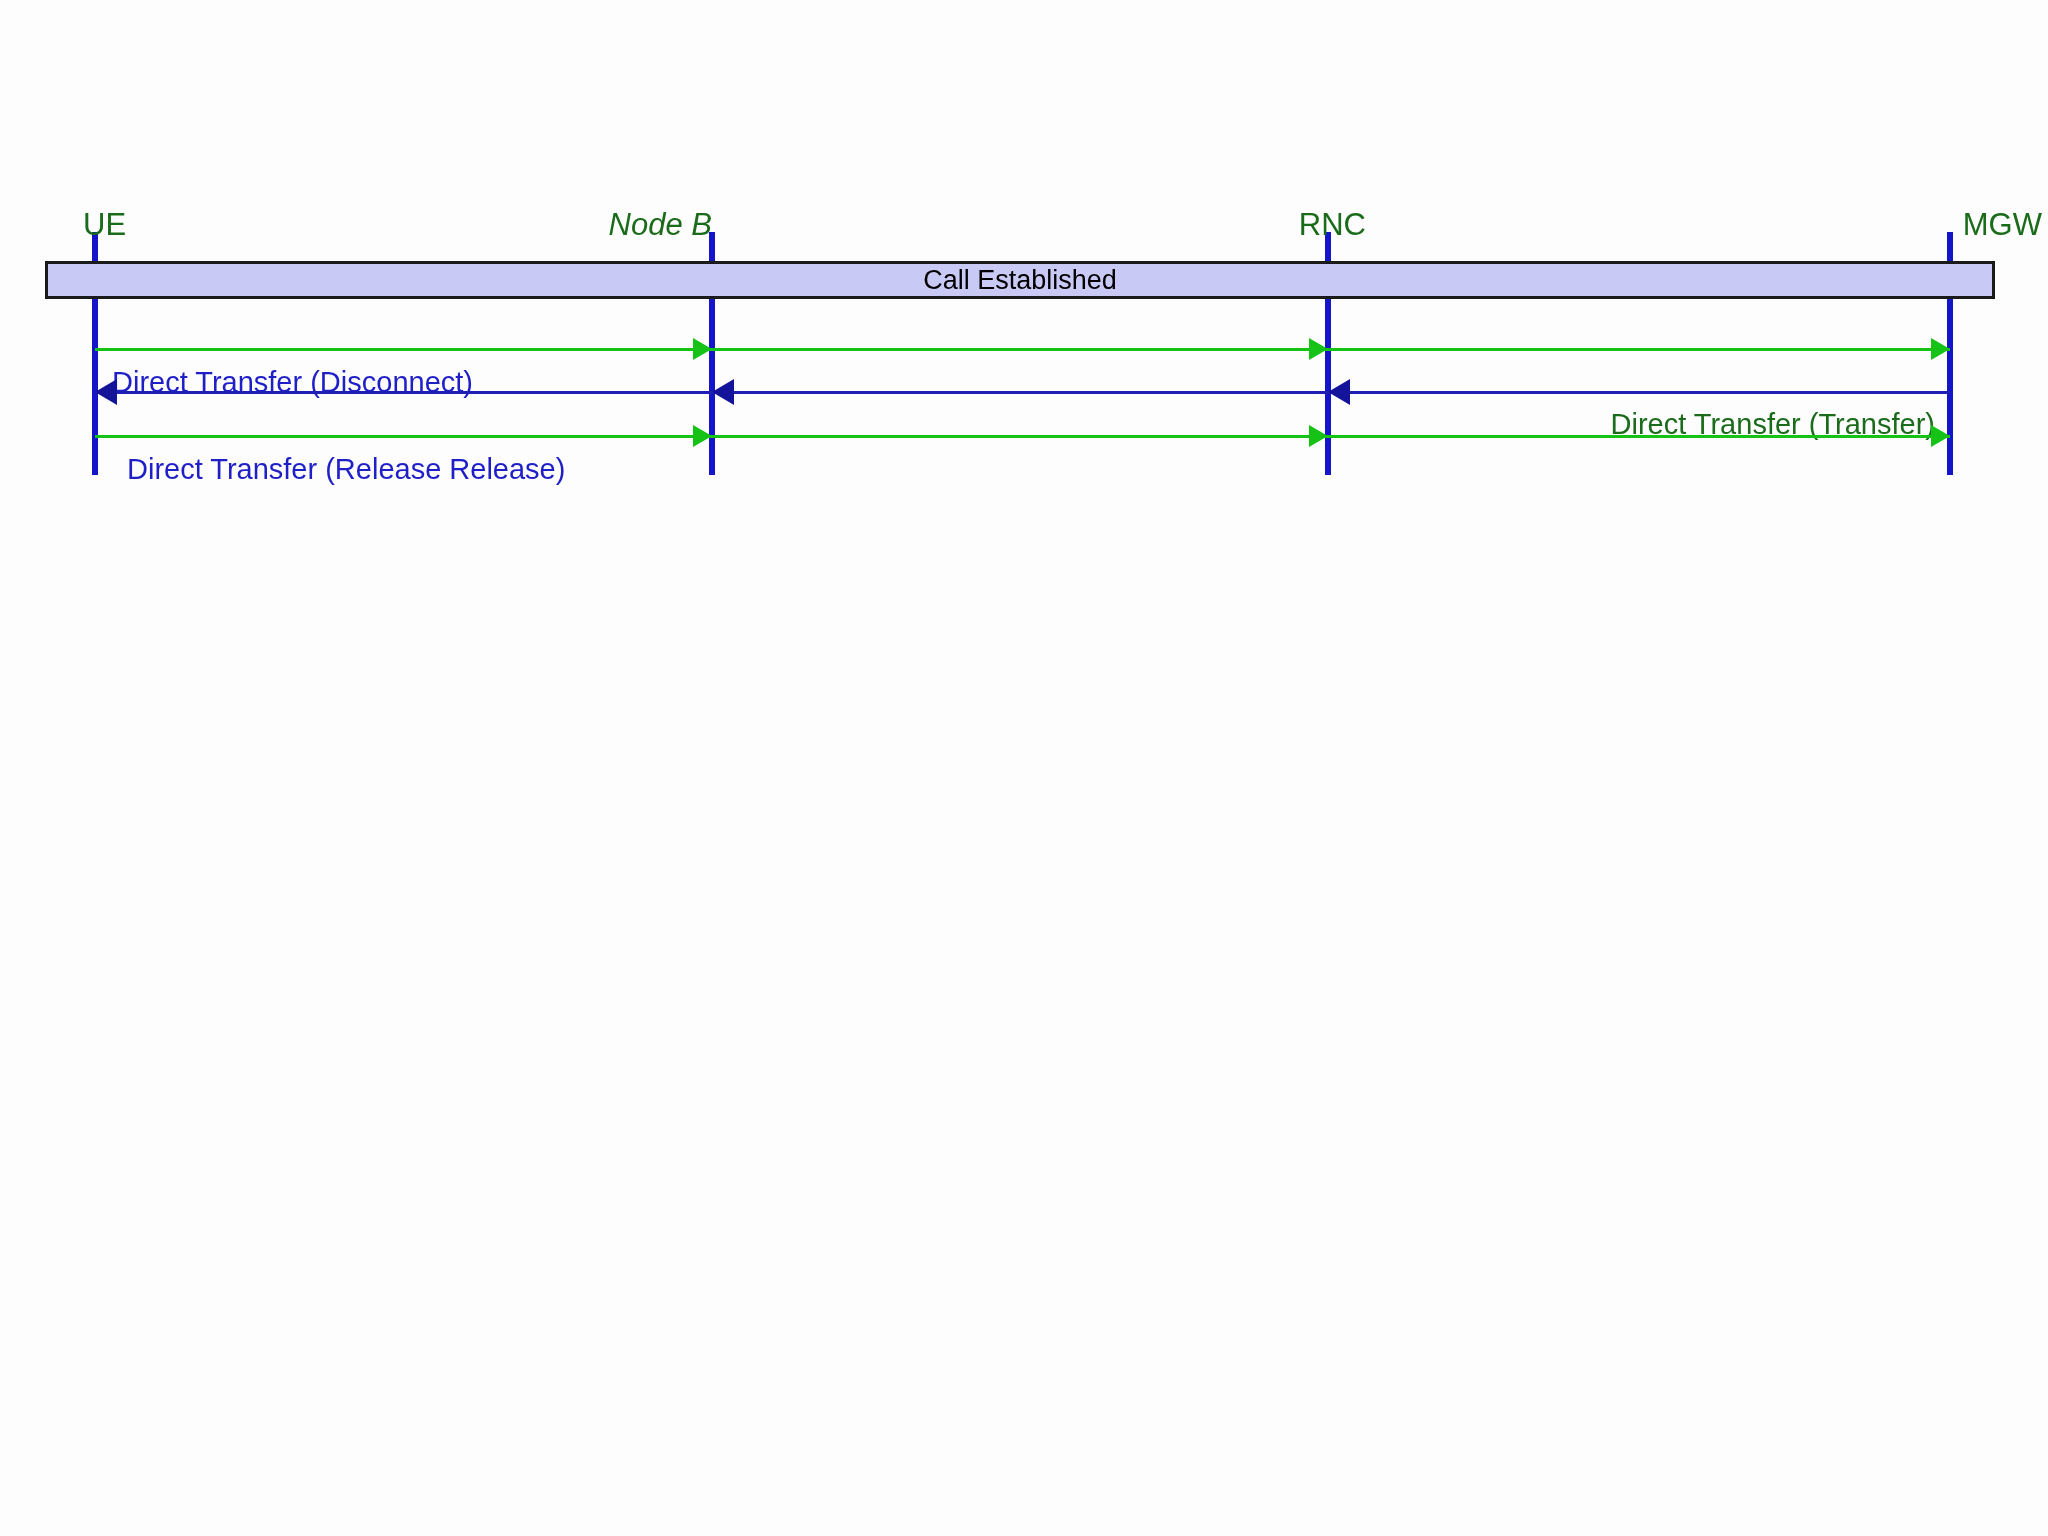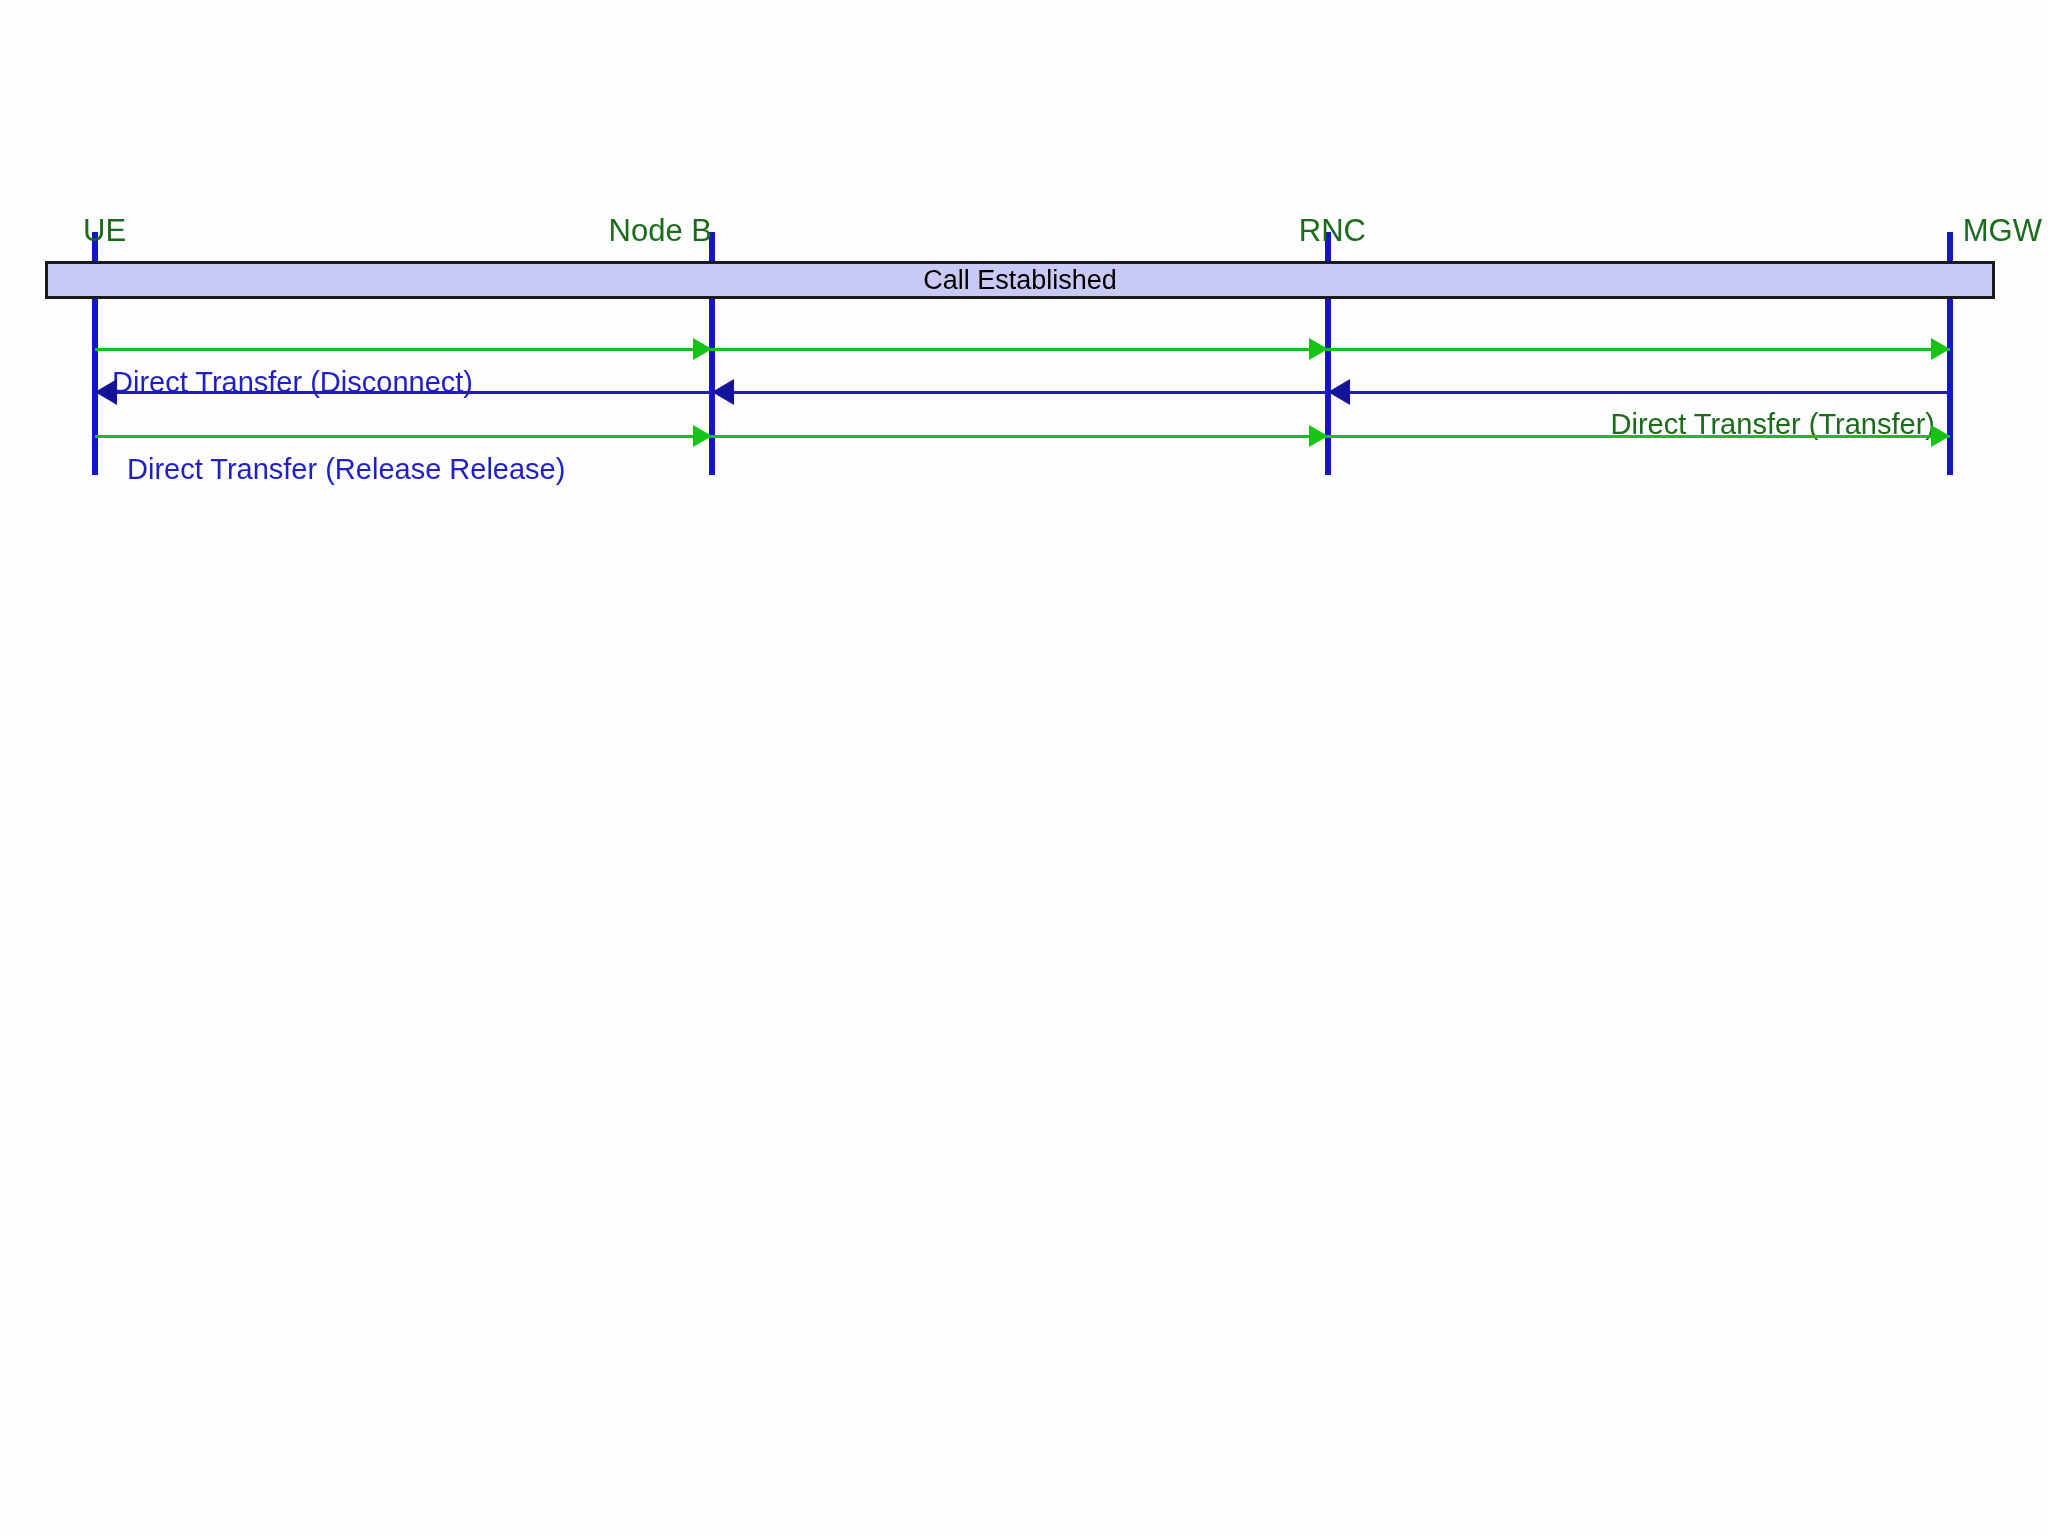--- a/index.html
+++ b/index.html
@@ -48,21 +48,20 @@
     top: 232px;
     height: 243px;
   }
   .lifeline-head-label {
     position: absolute;
     font-size: 31px;
     line-height: 34px;
     color: #1a6b1a;
     white-space: nowrap;
     top: 208px;
-    margin-top: 6px;
   }
   .lifeline-head-label.lbl-left { text-align: left; }
   .lifeline-head-label.lbl-right { text-align: right; }
 
   
   #banner {
     position: absolute;
     left: 45px;
     top: 261px;
     width: 1950px;
@@ -124,21 +123,21 @@
 </head>
 <body>
 
 <div id="canvas">
 
 
   <div id="lifelines-layer">
       <div class="lifeline" style="left: 92px; top: 232px; height: 243px;"></div>
       <div class="lifeline-head-label lbl-left" style="left: 83px; width: 400px;">UE</div>
       <div class="lifeline" style="left: 709px; top: 232px; height: 243px;"></div>
-      <div class="lifeline-head-label lbl-right" style="left: 312px; width: 400px;">Node B</div>
+      <div class="lifeline-head-label lbl-right" style="left: 312px; width: 400px; font-style: italic;">Node B</div>
       <div class="lifeline" style="left: 1325px; top: 232px; height: 243px;"></div>
       <div class="lifeline-head-label lbl-right" style="left: 966px; width: 400px;">RNC</div>
       <div class="lifeline" style="left: 1947px; top: 232px; height: 243px;"></div>
       <div class="lifeline-head-label lbl-right" style="left: 1642px; width: 400px;">MGW</div>
     </div>
 
   <div id="banner" style="left: 45px; top: 261px; width: 1950px; height: 38px;">
     <div id="banner-label" style="width: 1944px; height: 32px; line-height: 32px;">Call Established</div>
   </div>
 

